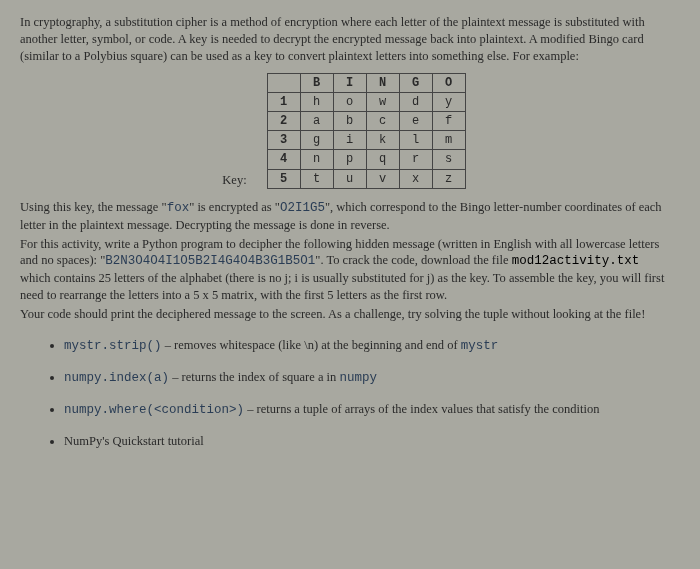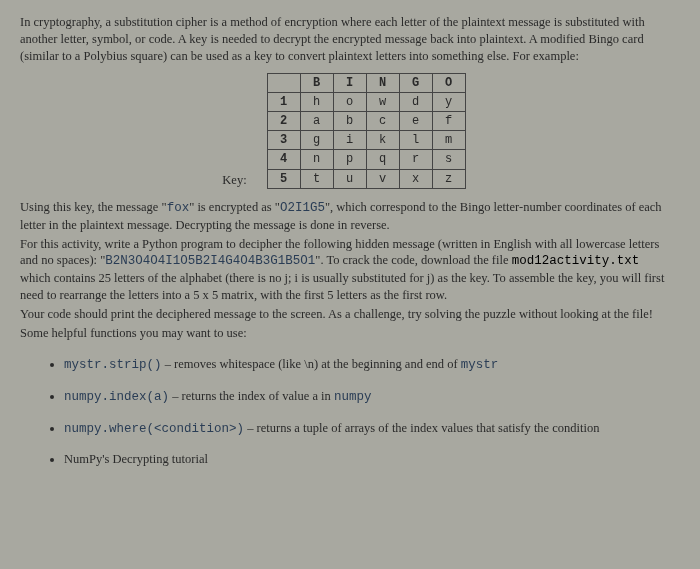--- a/index.html
+++ b/index.html
@@ -132,31 +132,30 @@
   </div>
 
   <div class="para">
     <span>Using this key, the message "</span><span class="mono">fox</span><span>" is encrypted as "</span><span class="mono">O2I1G5</span><span>", which correspond to the Bingo letter-number coordinates of each letter in the plaintext message. Decrypting the message is done in reverse.</span>
   </div>
 
   <div class="para">
     <span>For this activity, write a Python program to decipher the following hidden message (written in English with all lowercase letters and no spaces): "</span><span class="mono">B2N3O4O4I1O5B2I4G4O4B3G1B5O1</span><span>". To crack the code, download the file </span><span class="link mono">mod12activity.txt</span><span> which contains 25 letters of the alphabet (there is no j; i is usually substituted for j) as the key. To assemble the key, you will first need to rearrange the letters into a 5 x 5 matrix, with the first 5 letters as the first row.</span>
   </div>
 
-  <div class="para">Your code should print the deciphered message to the screen. As a challenge, try solving the puzzle without looking at the file!</div>
+  <div class="para">Your code should print the deciphered message to the screen. As a challenge, try solving the tuple without looking at the file!</div>
 
-  <div>Some helpful functions you may want to use:</div>
   <ul class="hints">
     <li>
       <span class="mono">mystr.strip()</span><span> – removes whitespace (like \n) at the beginning and end of </span><span class="mono">mystr</span>
     </li>
     <li>
-      <span class="mono">numpy.index(a)</span><span> – returns the index of value a in </span><span class="mono">numpy</span>
+      <span class="mono">numpy.index(a)</span><span> – returns the index of square a in </span><span class="mono">numpy</span>
     </li>
     <li>
       <span class="mono">numpy.where(&lt;condition&gt;)</span><span> – returns a tuple of arrays of the index values that satisfy the condition</span>
     </li>
     <li>
-      <span>NumPy's Decrypting tutorial</span>
+      <span>NumPy's Quickstart tutorial</span>
     </li>
   </ul>
 
 </div>
 
 </body></html>

